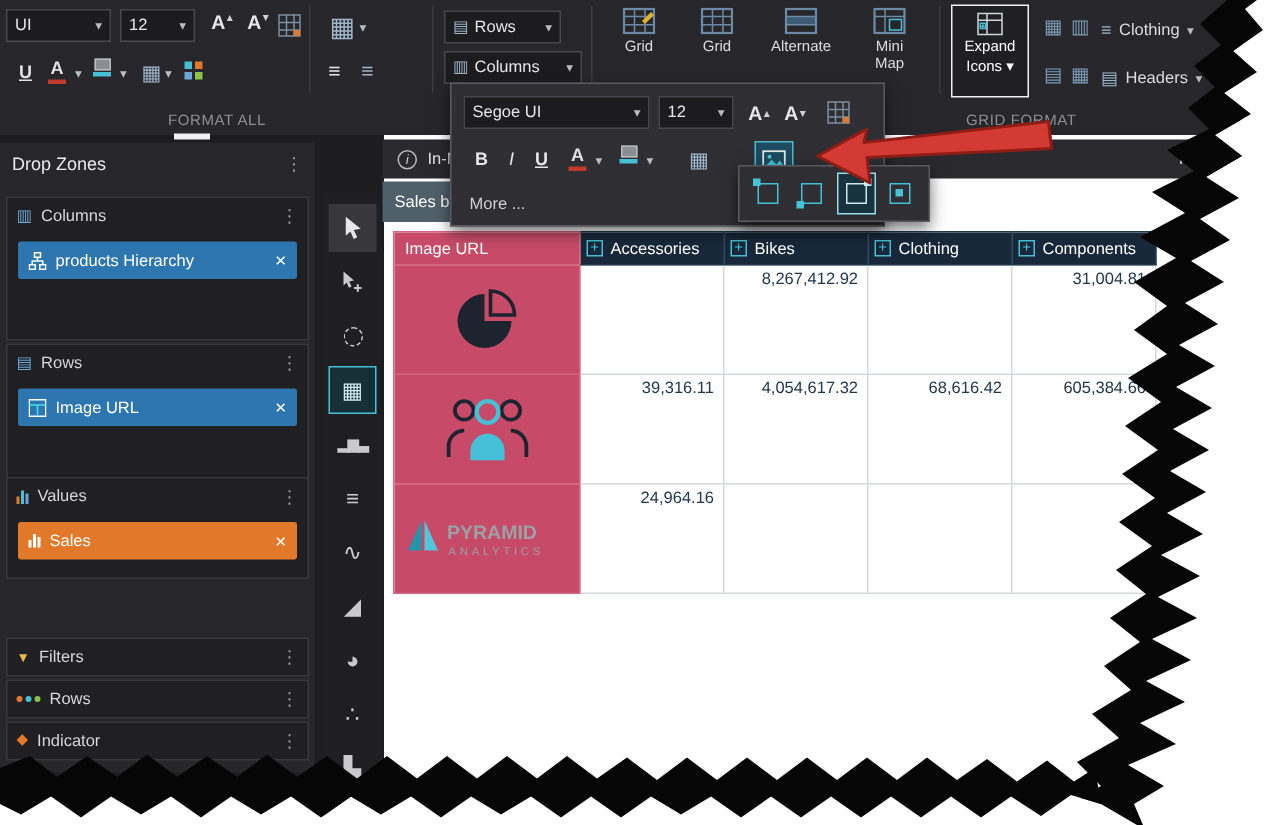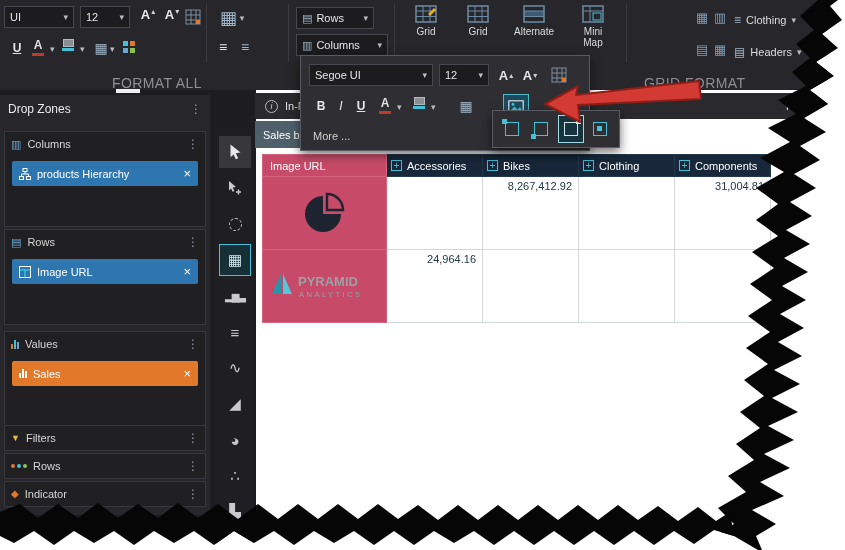--- a/index.html
+++ b/index.html
@@ -14,21 +14,21 @@
 .chev{font-size:9px;color:#b9bcc0;line-height:1}
 .vsep{position:absolute;width:1px;background:#3b3b41}
 .tbtn{display:flex;align-items:center;justify-content:center;color:#e3e3e3;cursor:pointer}
 .afont{font-weight:bold;font-size:13px;display:flex;align-items:flex-start;gap:1px;color:#e8e8e8}
 .afont .tri{font-size:8px;line-height:1;margin-top:1px;color:#cfd3d7}
 .uletter{font-weight:bold;text-decoration:underline;font-size:12px}
 .stack{display:flex;flex-direction:column;align-items:center;gap:1px;cursor:pointer}
 .colorbar{width:12px;height:3px;background:#c0392b}
 .tealbar{width:12px;height:3px;background:#46c0d6}
 .bucket{width:11px;height:8px;background:#8a8f94;border:1px solid #b5babe}
-.grplabel{position:absolute;color:#8e8e93;font-size:14px;letter-spacing:.4px}
+.grplabel{position:absolute;color:#8e8e93;font-size:10px;letter-spacing:.4px}
 .lbtn{position:absolute;display:flex;flex-direction:column;align-items:center;gap:3px;color:#dcdcdc;font-size:10px;text-align:center;cursor:pointer}
 .expandbtn{position:absolute;display:flex;flex-direction:column;align-items:center;gap:2px;background:#202024;border:1px solid #f2f2f2;padding:4px 2px;font-size:10px;color:#fff;width:52px;height:62px;cursor:pointer;text-align:center}
 .ribrow{position:absolute;display:flex;align-items:center;gap:5px;color:#dcdcdc;cursor:pointer}
 .miniicon{position:absolute;font-size:13px;color:#7d9cb8;cursor:pointer}
 .splitter{left:116px;top:89px;width:24px;height:4px;background:#f0f0f0}
 .leftbg{left:0;top:90px;width:256px;height:430px;background:#1d1d20}
 
 .dzpanel{left:0;top:95px;width:210px;height:420px;background:#27272b}
 .dztitle{display:flex;align-items:center;padding:7px 8px 6px;color:#eaeaea;font-size:12px}
 .kebab{margin-left:auto;color:#9a9aa0;font-size:12px;cursor:pointer}
@@ -191,20 +191,30 @@
       <svg width="22" height="18" viewBox="0 0 22 18">
           <rect x="1" y="1" width="20" height="16" fill="none" stroke="#6d8aa5" stroke-width="1.5"></rect>
           <rect x="11" y="8" width="8" height="7" fill="none" stroke="#46c0d6"></rect>
           <path d="M1 6 H21 M8 1 V17" stroke="#6d8aa5"></path>
         </svg>
       <span style="width:36px">Mini Map</span>
     </div>
 
     <div class="vsep" style="left:626px;top:4px;height:58px"></div>
 
+    <div class="expandbtn" style="left:634px;top:3px">
+      <svg width="18" height="16" viewBox="0 0 18 16">
+          <rect x="1" y="1" width="16" height="14" fill="none" stroke="#cfd6dc"></rect>
+          <path d="M1 5.5 H17 M7 1 V15" stroke="#cfd6dc"></path>
+          <rect x="2.5" y="7.5" width="3.5" height="3.5" fill="none" stroke="#46c0d6"></rect>
+          <path d="M4.25 8.2 V10.6 M3.1 9.4 H5.4" stroke="#46c0d6"></path>
+        </svg>
+      <span>Expand</span>
+      <span>Icons ▾</span>
+    </div>
 
     <span class="miniicon" style="left:696px;top:10px">▦</span>
     <span class="miniicon" style="left:714px;top:10px">▥</span>
     <span class="miniicon" style="left:696px;top:42px">▤</span>
     <span class="miniicon" style="left:714px;top:42px">▦</span>
 
     <div class="ribrow" style="left:734px;top:13px">
       <span style="color:#9fb6c9;font-size:12px">≡</span>
       <span>Clothing</span>
       <span class="chev">▾</span>
@@ -255,21 +265,21 @@
       <div class="chip blue">
         <svg width="12" height="12" viewBox="0 0 12 12">
             <rect x="0.5" y="0.5" width="11" height="11" fill="none" stroke="#fff"></rect>
             <path d="M0.5 4 H11.5 M6 4 V11.5" stroke="#46e0f0"></path>
           </svg>
         <span>Image URL</span>
         <span class="x">×</span>
       </div>
     </div>
 
-    <div class="dzbox" style="top:236px;height:108px">
+    <div class="dzbox" style="top:223px;height:68px">
       <div class="dzhead">
         <span class="minibars">
             <i style="height:5px;background:#e2792a"></i>
             <i style="height:9px;background:#46c0d6"></i>
             <i style="height:7px;background:#6aa7d8"></i>
           </span>
         <span>Values</span>
         <span class="kebab">⋮</span>
       </div>
       <div class="chip orange">
@@ -408,20 +418,36 @@
           <path d="M27 23 L27 7 A16 16 0 0 1 43 23 Z" fill="none" stroke="#1d2430" stroke-width="2.4"></path>
         </svg>
       </td>
       <td class="val"></td>
       <td class="val">8,267,412.92</td>
       <td class="val"></td>
       <td class="val">31,004.81</td>
     </tr>
     <tr>
       <td class="pink">
+        <svg width="58" height="46" viewBox="0 0 56 44">
+          <circle cx="13" cy="11" r="6" fill="none" stroke="#1d2430" stroke-width="2.4"></circle>
+          <path d="M3 41 v-7 a10 10 0 0 1 10-10" fill="none" stroke="#1d2430" stroke-width="2.4"></path>
+          <circle cx="43" cy="11" r="6" fill="none" stroke="#1d2430" stroke-width="2.4"></circle>
+          <path d="M53 41 v-7 a10 10 0 0 0 -10-10" fill="none" stroke="#1d2430" stroke-width="2.4"></path>
+          <circle cx="28" cy="12" r="7" fill="none" stroke="#46c0d6" stroke-width="2.8"></circle>
+          <path d="M17 43 v-6 a11 11 0 0 1 22 0 v6 z" fill="#46c0d6"></path>
+        </svg>
+      </td>
+      <td class="val">39,316.11</td>
+      <td class="val">4,054,617.32</td>
+      <td class="val">68,616.42</td>
+      <td class="val">605,384.66</td>
+    </tr>
+    <tr>
+      <td class="pink">
         <svg width="118" height="34" viewBox="0 0 118 34">
           <path d="M6 26 L15 6 L15 26 Z" fill="#2495ad"></path>
           <path d="M17 6 L26 26 L17 26 Z" fill="#53c6da"></path>
           <text x="32" y="18" font-size="13" font-weight="bold" fill="#9aa0a6" font-family="Liberation Sans, sans-serif">PYRAMID</text>
           <text x="33" y="29" font-size="7.5" letter-spacing="2.5" fill="#9aa0a6" font-family="Liberation Sans, sans-serif">ANALYTICS</text>
         </svg>
       </td>
       <td class="val">24,964.16</td>
       <td class="val"></td>
       <td class="val"></td>

